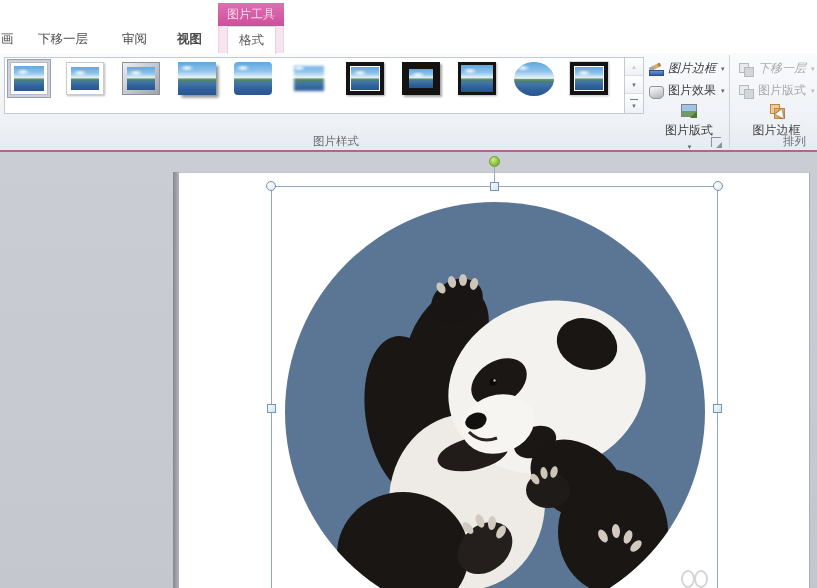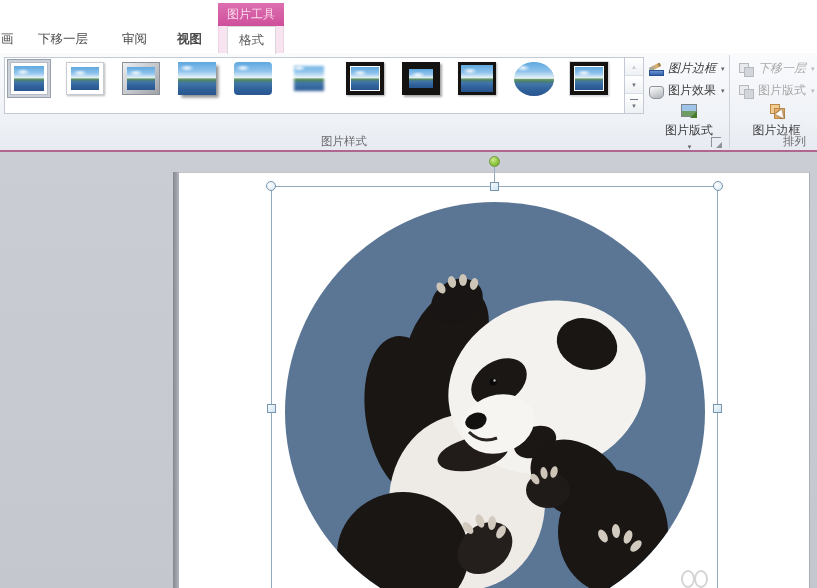--- a/index.html
+++ b/index.html
@@ -93,21 +93,21 @@
   .ic-selpane::before { content:''; position:absolute; left:1px; top:2px; width:8px; height:8px;
     background:#f4cb90; border:1px solid #b98a4a; }
   .ic-selpane::after { content:''; position:absolute; left:5px; top:6px; width:9px; height:9px;
     background:#e8b06a; border:1px solid #b98a4a; }
   .ic-selpane .cursor { position:absolute; right:0; bottom:-1px; width:0; height:0; z-index:2;
     border-left:4px solid transparent; border-right:4px solid transparent; border-top:8px solid #fff;
     transform:rotate(-38deg); filter:drop-shadow(0 0 1px #222); }
 
   .grp-sep { position:absolute; left:729px; top:2px; width:1px; height:93px; background:#cfd3da; }
   .grp-label { position:absolute; top:81px; font-size:11.5px; color:#69696f; }
-  .lbl-styles { left:12px; width:616px; text-align:center;padding-left:48px; }
+  .lbl-styles { left:4px; width:616px; text-align:center;padding-left:48px; }
   .lbl-arrange { left:783px; }
   .dlg-launch { position:absolute; left:711px; top:84px; width:10px; height:10px;
     border-top:1px solid #8e939b; border-left:1px solid #8e939b; }
   .dlg-launch::after { content:''; position:absolute; right:-1px; bottom:-1px; width:0; height:0;
     border-style:solid; border-width:0 0 6px 6px; border-color:transparent transparent #8e939b transparent; }
 
   
   .editor { position:absolute; left:0; top:152px; width:817px; height:436px; overflow:hidden;
     background:linear-gradient(180deg,#cbcdd4,#c5c7ce); }
   .slide-shadow { position:absolute; left:173px; top:20px; width:6px; height:416px;

